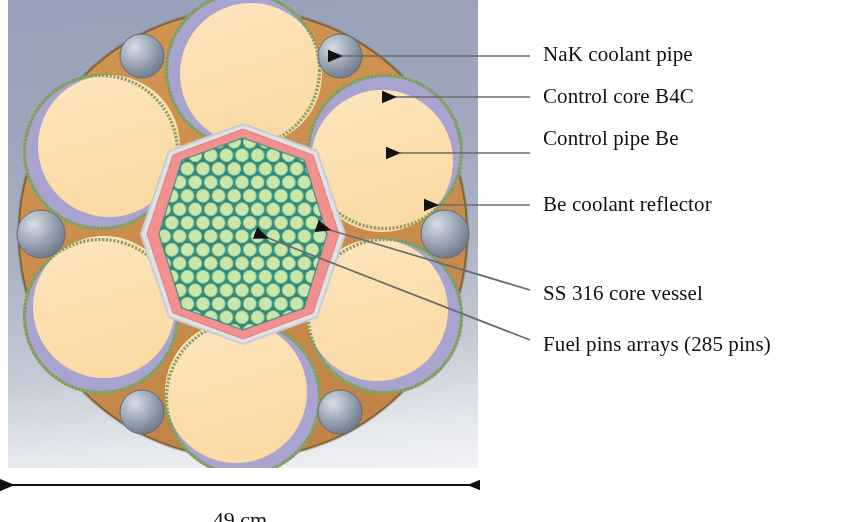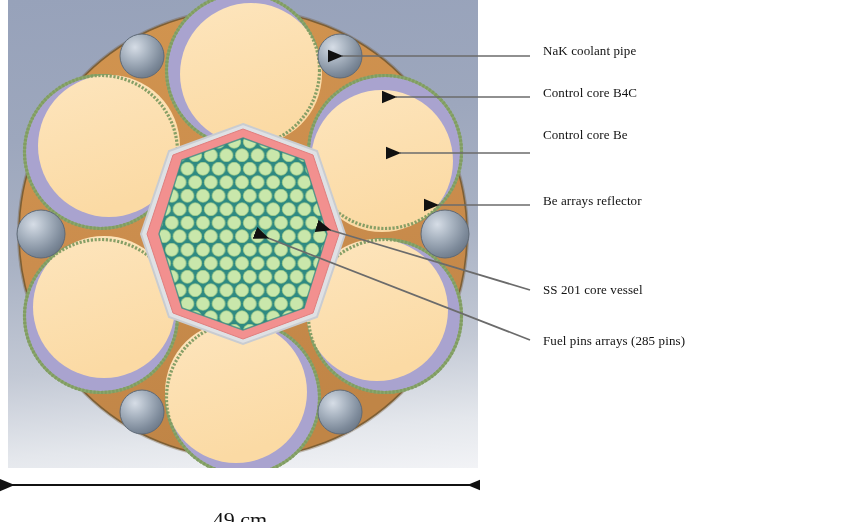--- a/index.html
+++ b/index.html
@@ -50,21 +50,21 @@
     top: 0;
     width: 850px;
     height: 522px;
     pointer-events: none;
   }
 
   
   .legend-label {
     position: absolute;
     left: 543px;
-    font-size: 13px;
+    font-size: 21px;
     line-height: 1;
     white-space: nowrap;
     letter-spacing: 0.1px;
     color: #111111;
   }
 
   
   #scale-bar-wrap {
     position: absolute;
     left: 0px;
@@ -221,25 +221,25 @@
 
   <line x1="530" y1="290" x2="330" y2="230" stroke="#6b6b6b" stroke-width="1.7" marker-end="url(#arrowL)"></line>
 
   <line x1="530" y1="340" x2="268" y2="238" stroke="#6b6b6b" stroke-width="1.7" marker-end="url(#arrowL)"></line>
 </svg>
 
 <div class="legend-label" style="top:44px">NaK coolant pipe</div>
 
 <div class="legend-label" style="top:86px">Control core B4C</div>
 
-<div class="legend-label" style="top:128px">Control core Be</div>
-
-<div class="legend-label" style="top:194px">Be arrays reflector</div>
-
-<div class="legend-label" style="top:283px">SS 201 core vessel</div>
+<div class="legend-label" style="top:128px">Control pipe Be</div>
+
+<div class="legend-label" style="top:194px">Be coolant reflector</div>
+
+<div class="legend-label" style="top:283px">SS 316 core vessel</div>
 
 <div class="legend-label" style="top:334px">Fuel pins arrays (285 pins)</div>
 
 <div id="scale-bar-wrap">
   <svg id="scale-bar-svg" viewBox="0 0 480 26">
     <defs>
       <marker id="dimArrow" viewBox="0 0 12 10" refX="1.5" refY="5" markerWidth="11" markerHeight="9" orient="auto-start-reverse">
         <path d="M12,0 L0,5 L12,10 Z" fill="#111111"></path>
       </marker>
     </defs>

